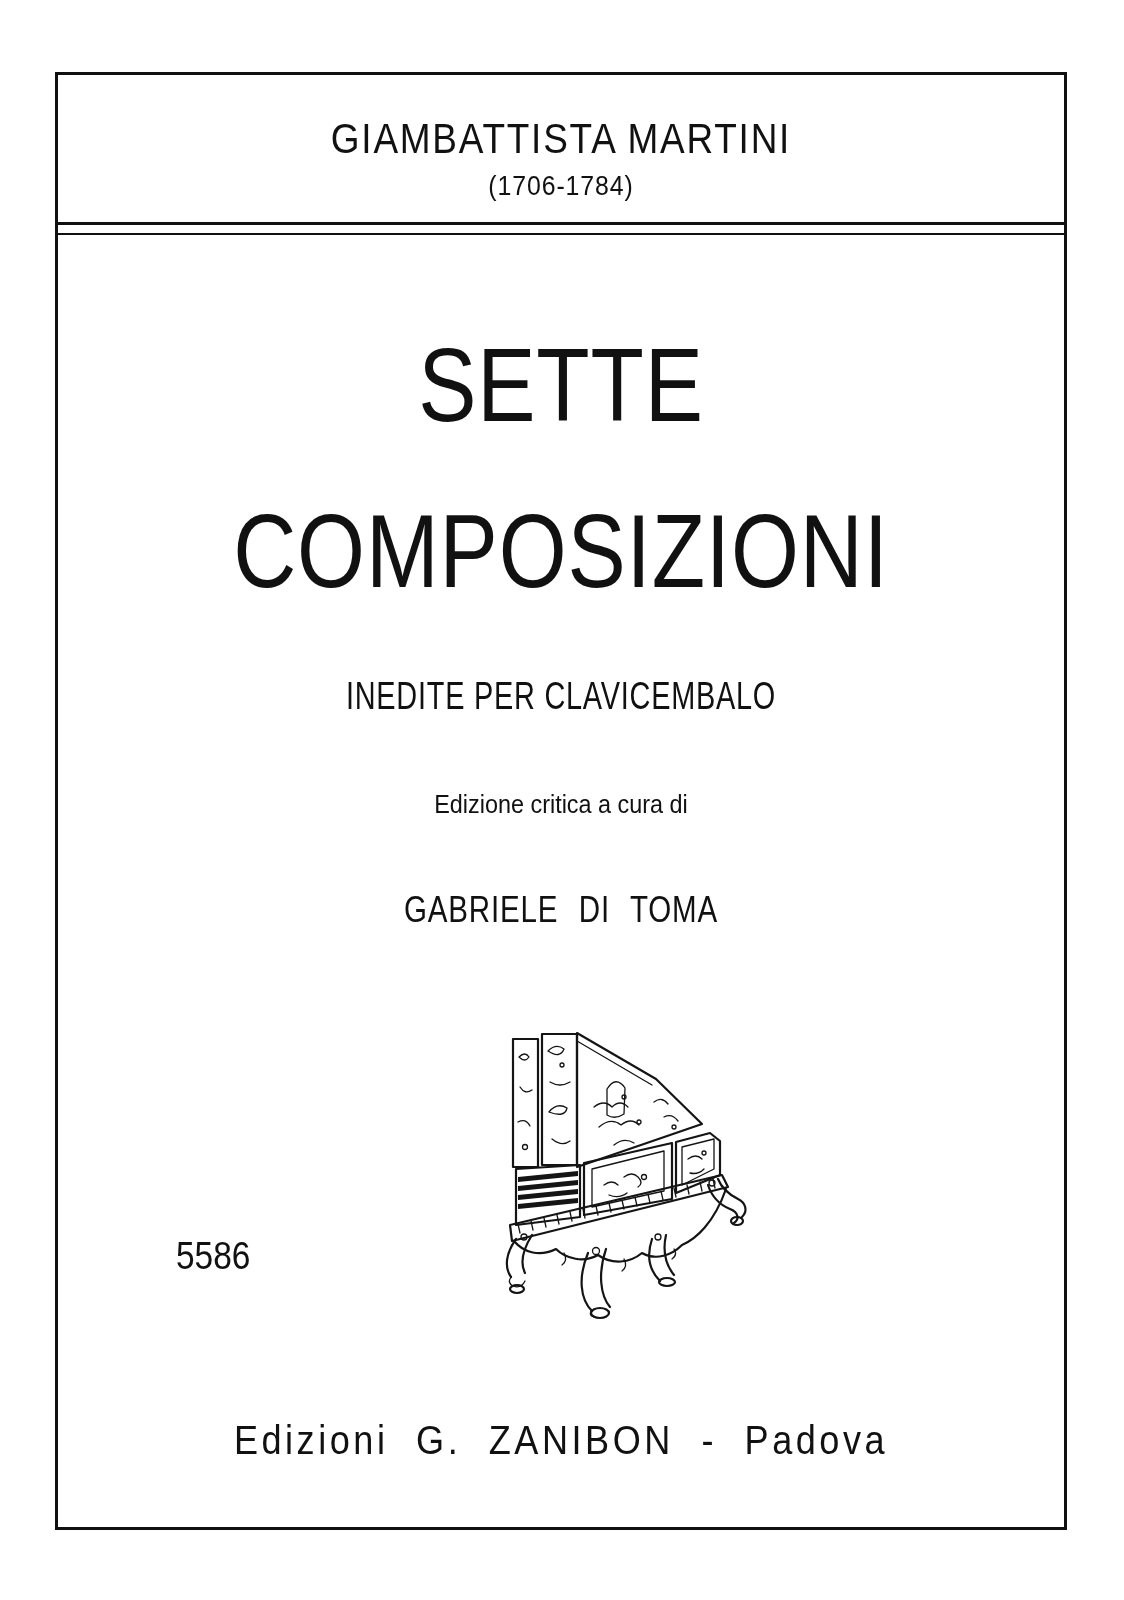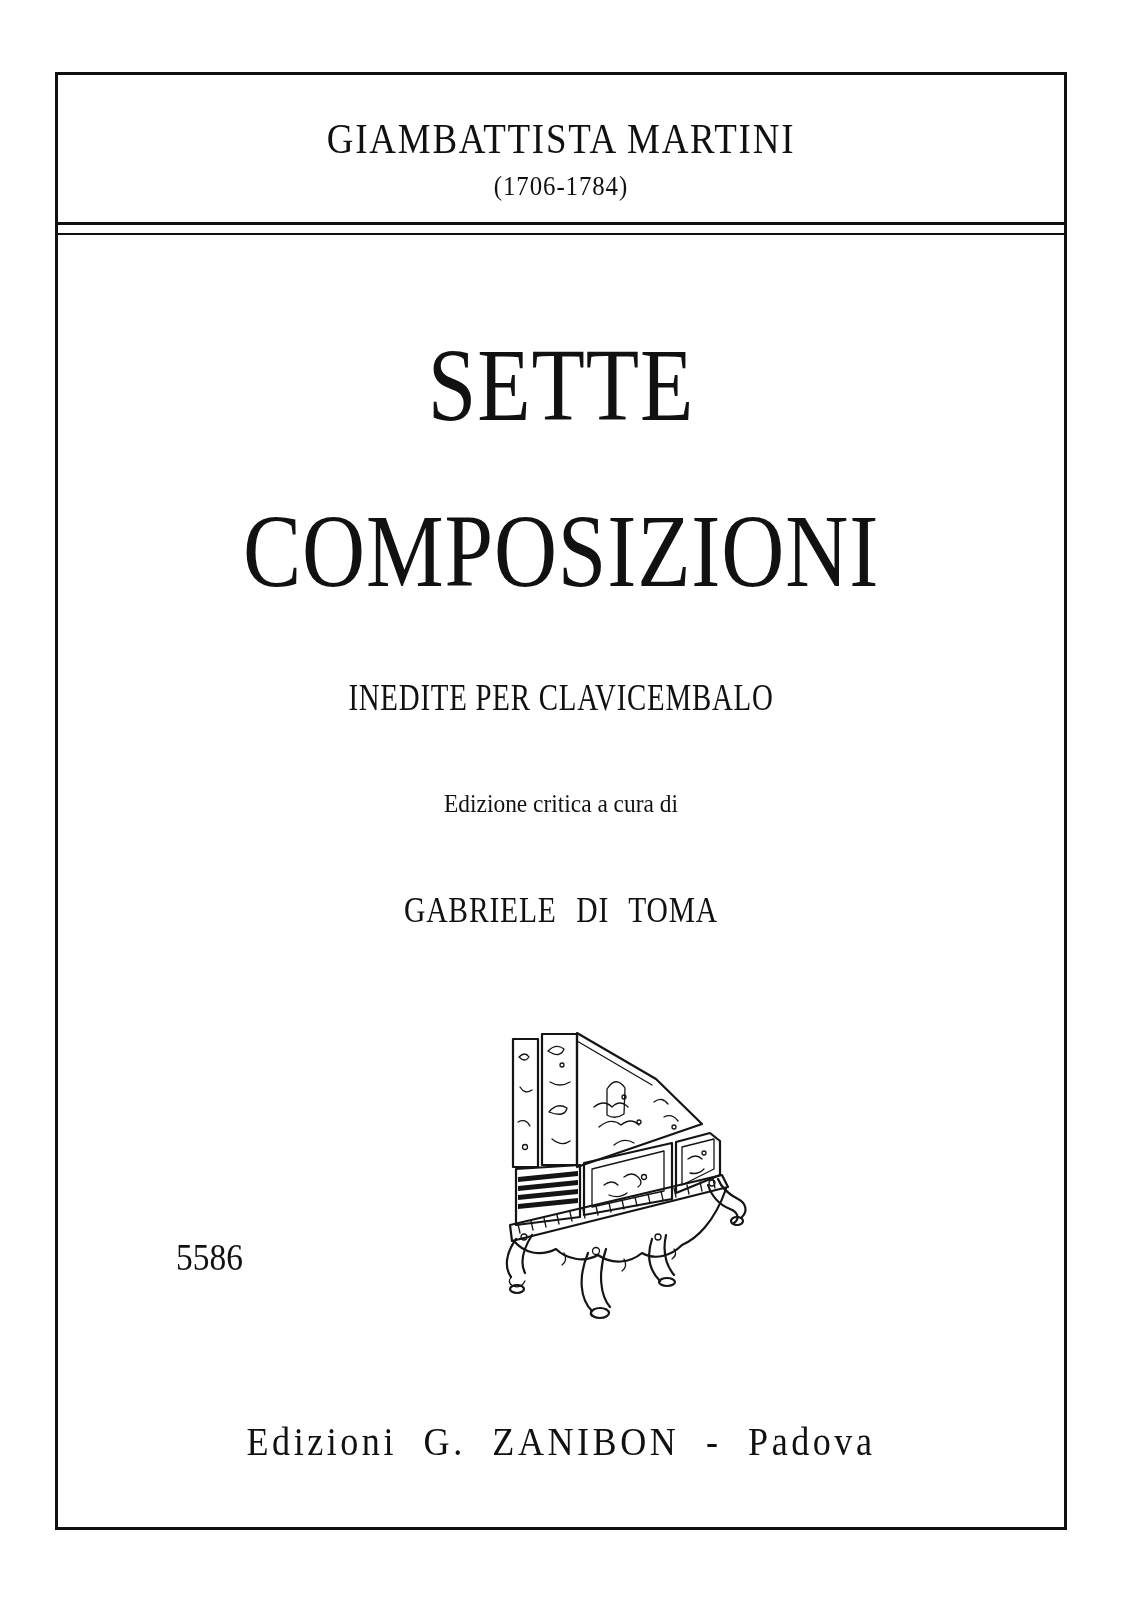--- a/index.html
+++ b/index.html
@@ -6,21 +6,21 @@
     margin: 0;
     padding: 0;
     background: #ffffff;
   }
   .page {
     position: relative;
     width: 1124px;
     height: 1600px;
     background: #ffffff;
     color: #111111;
-    font-family: Liberation Serif, serif;
+    font-family: Liberation Sans, sans-serif;
     overflow: hidden;
   }
   .frame {
     position: absolute;
     left: 55px;
     top: 72px;
     width: 1012px;
     height: 1458px;
     border: 3px solid #101010;
     box-sizing: border-box;

